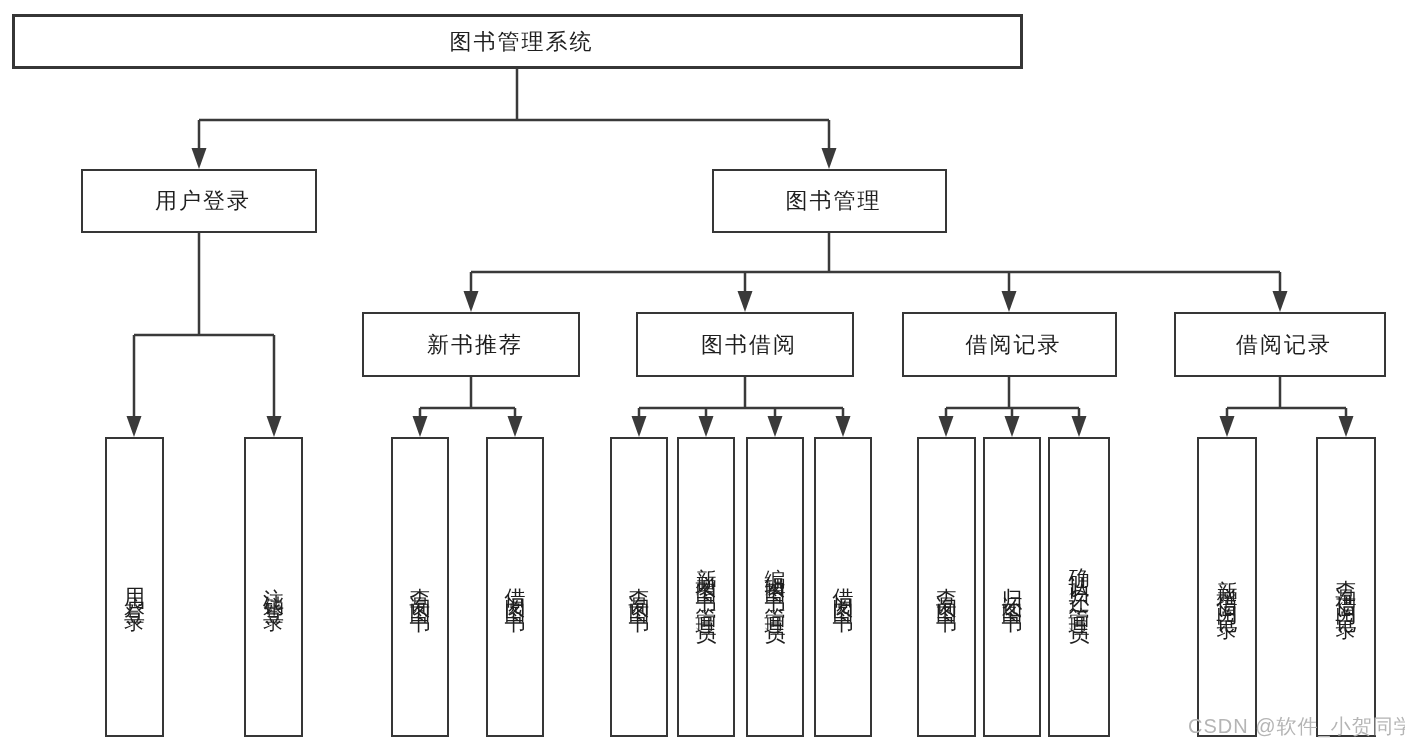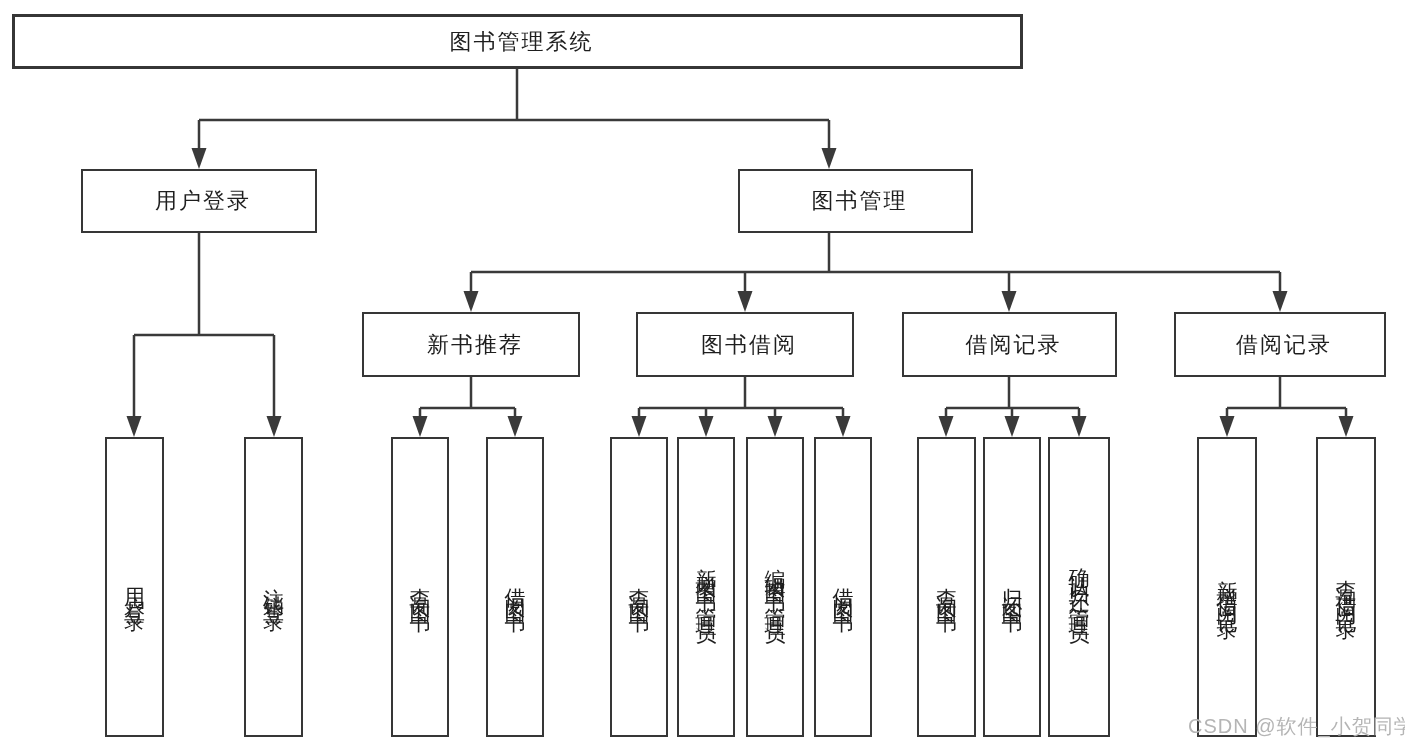--- a/index.html
+++ b/index.html
@@ -97,21 +97,21 @@
       <polygon points="1004.5,416 1019.5,416 1012,437"></polygon>
       <polygon points="1071.5,416 1086.5,416 1079,437"></polygon>
       <polygon points="1219.5,416 1234.5,416 1227,437"></polygon>
       <polygon points="1338.5,416 1353.5,416 1346,437"></polygon>
     </g>
   </svg>
 
   <div class="node lv-h root-node" style="left:12px;top:14px;width:1011px;height:55px;">图书管理系统</div>
 
   <div class="node lv-h" style="left:81px;top:169px;width:236px;height:64px;">用户登录</div>
-  <div class="node lv-h" style="left:712px;top:169px;width:235px;height:64px;margin-left:26px;">图书管理</div>
+  <div class="node lv-h" style="left:712px;top:169px;width:235px;height:64px;">图书管理</div>
 
   <div class="node lv-h" style="left:636px;top:312px;width:218px;height:65px;">图书借阅</div>
   <div class="node lv-h" style="left:362px;top:312px;width:218px;height:65px;">新书推荐</div>
   <div class="node lv-h" style="left:902px;top:312px;width:215px;height:65px;">借阅记录</div>
   <div class="node lv-h" style="left:1174px;top:312px;width:212px;height:65px;">借阅记录</div>
 
   <div class="node lv-v" style="left:105px;top:437px;width:59px;height:300px;">用户登录</div>
   <div class="node lv-v" style="left:244px;top:437px;width:59px;height:300px;">注销登录</div>
 
   <div class="node lv-v" style="left:391px;top:437px;width:58px;height:300px;">查询图书</div>

